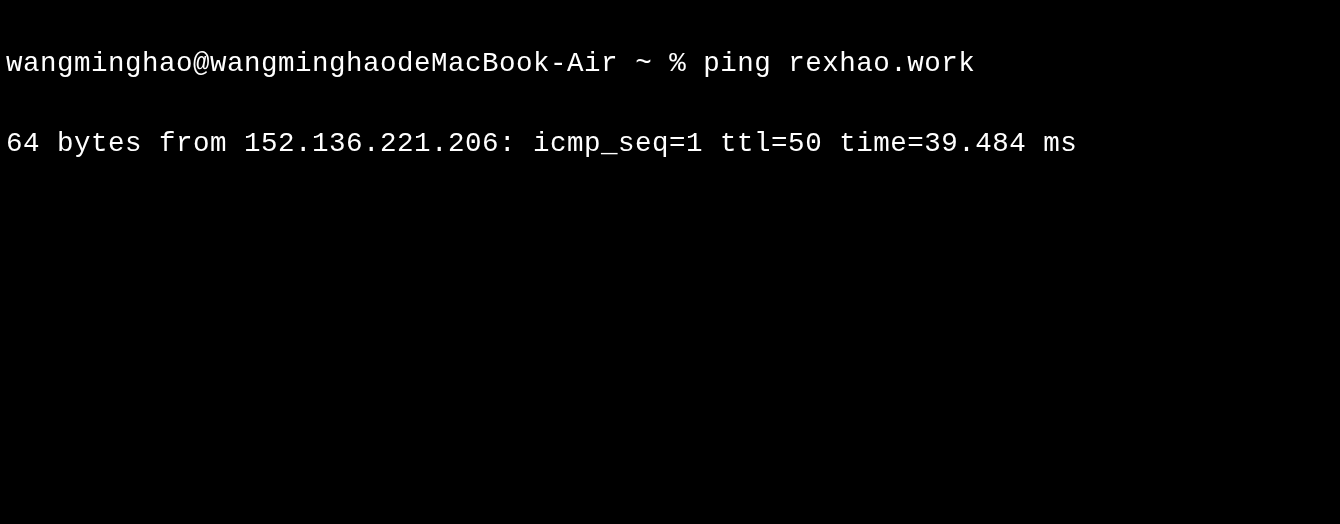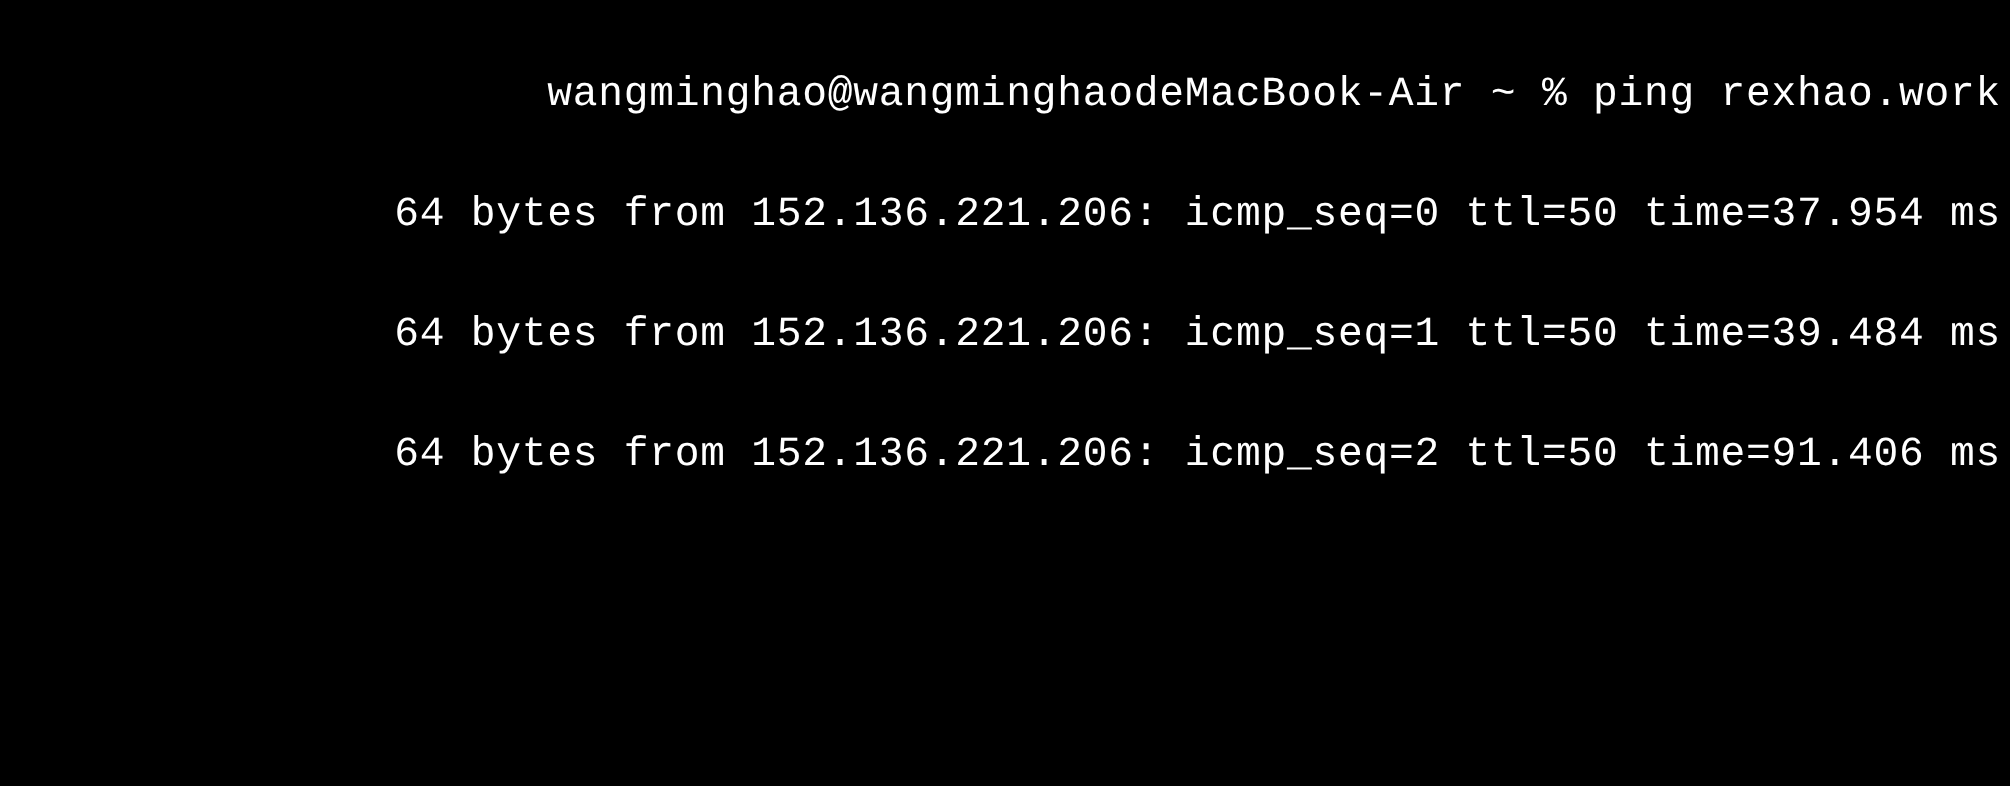--- a/index.html
+++ b/index.html
@@ -14,30 +14,27 @@
     line-height: 40px;
     letter-spacing: 0.5px;
     overflow: hidden;
   }
   .terminal {
     padding: 4px 6px;
     white-space: pre;
   }
   .line {
     display: block;
-    text-align: right;
   }
 </style>
 </head>
 <body>
 
 <div class="terminal">
 <span class="line"><span>wangminghao</span>@<span>wangminghaodeMacBook-Air</span> <span>~</span> <span>%</span> <span>ping rexhao.work</span></span>
-<span class="line">64 bytes from 152.136.221.206: icmp_seq=0 ttl=50 time=37.954 ms</span>
 <span class="line">64 bytes from 152.136.221.206: icmp_seq=1 ttl=50 time=39.484 ms</span>
-<span class="line">64 bytes from 152.136.221.206: icmp_seq=2 ttl=50 time=91.406 ms</span>
 
 
 
 
 
 
 </div>
 
 </body></html>

